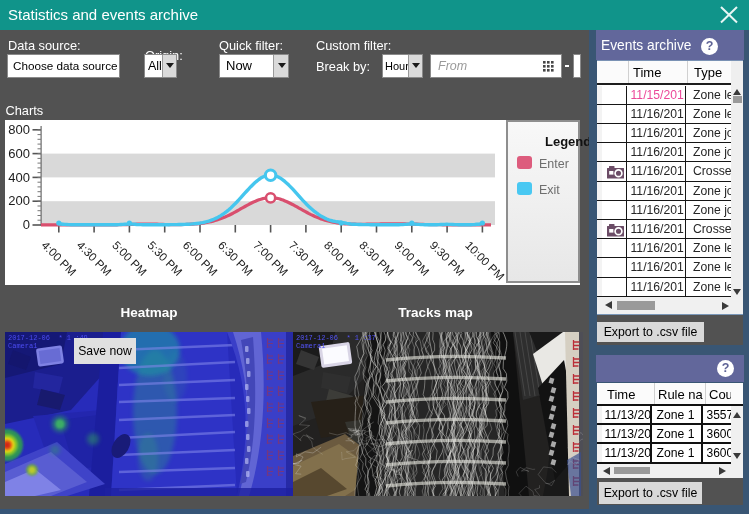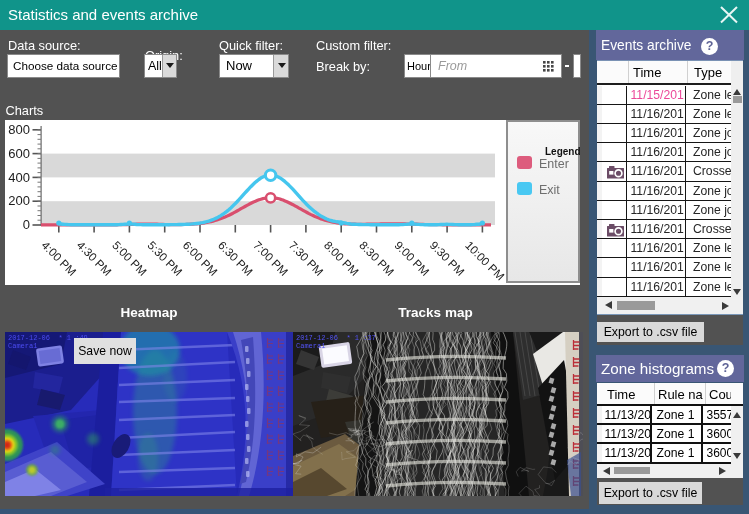--- a/index.html
+++ b/index.html
@@ -25,21 +25,21 @@
   <div class="lbl" style="left:316px;top:38px;">Custom filter:</div>
   <div class="lbl" style="left:316px;top:59px;">Break by:</div>
 
   <div class="inp" style="left:7px;width:113px;font-size:11.7px;color:#000;line-height:22px;padding-left:5px;white-space:nowrap;overflow:hidden;">Choose data source</div>
   <div class="inp" style="left:144px;width:33px;font-size:12.5px;color:#000;line-height:22px;padding-left:3px;white-space:nowrap;">All<div class="combobtn" style="width:14px;">
         <div class="tri-d" style="left:3px;"></div>
       </div></div>
   <div class="inp" style="left:219px;width:70px;font-size:13px;color:#000;line-height:22px;padding-left:6px;white-space:nowrap;">Now<div class="combobtn">
         <div class="tri-d"></div>
       </div></div>
-  <div class="inp" style="left:382px;width:41px;font-size:11px;color:#000;line-height:22px;padding-left:2px;white-space:nowrap;margin-left:22px;">Hour<div class="combobtn" style="width:14px;">
+  <div class="inp" style="left:382px;width:41px;font-size:11px;color:#000;line-height:22px;padding-left:2px;white-space:nowrap;">Hour<div class="combobtn" style="width:14px;">
         <div class="tri-d" style="left:3px;"></div>
       </div></div>
   <div class="inp" style="left:430px;width:132px;font-size:12.5px;color:#9a9a9a;font-style:italic;line-height:22px;padding-left:7px;">From
     <svg width="11" height="11" style="position:absolute;right:7px;top:6px;">
         <g fill="#474747">
           <rect x="0" y="0" width="2.6" height="2.6"></rect>
           <rect x="4" y="0" width="2.6" height="2.6"></rect>
           <rect x="8" y="0" width="2.6" height="2.6"></rect>
           <rect x="0" y="4" width="2.6" height="2.6"></rect>
           <rect x="4" y="4" width="2.6" height="2.6"></rect>
@@ -119,21 +119,21 @@
 <path d="M53.8,104.0 L55.8,104.0 L57.8,104.2 L59.8,104.4 L61.8,104.5 L63.8,104.6 L65.8,104.7 L67.8,104.7 L69.8,104.7 L71.8,104.7 L73.8,104.7 L75.8,104.7 L77.8,104.7 L79.8,104.7 L81.8,104.7 L83.8,104.7 L85.8,104.7 L87.8,104.7 L89.8,104.7 L91.8,104.7 L93.8,104.7 L95.8,104.7 L97.8,104.7 L99.8,104.7 L101.8,104.7 L103.8,104.7 L105.8,104.7 L107.8,104.7 L109.8,104.7 L111.8,104.7 L113.8,104.6 L115.8,104.5 L117.8,104.4 L119.8,104.2 L121.8,104.1 L123.8,104.0 L125.8,104.0 L127.8,104.1 L129.8,104.3 L131.8,104.5 L133.8,104.6 L135.8,104.6 L137.8,104.7 L139.8,104.7 L141.8,104.7 L143.8,104.7 L145.8,104.7 L147.8,104.7 L149.8,104.7 L151.8,104.7 L153.8,104.7 L155.8,104.7 L157.8,104.7 L159.8,104.7 L161.8,104.7 L163.8,104.7 L165.8,104.6 L167.8,104.6 L169.8,104.6 L171.8,104.6 L173.8,104.5 L175.8,104.5 L177.8,104.5 L179.8,104.4 L181.8,104.3 L183.8,104.2 L185.8,104.1 L187.8,103.9 L189.8,103.7 L191.8,103.5 L193.8,103.3 L195.8,102.9 L197.8,102.6 L199.8,102.1 L201.8,101.7 L203.8,101.1 L205.8,100.4 L207.8,99.7 L209.8,98.8 L211.8,97.9 L213.8,96.8 L215.8,95.6 L217.8,94.3 L219.8,92.9 L221.8,91.4 L223.8,89.7 L225.8,87.9 L227.8,86.0 L229.8,84.1 L231.8,82.0 L233.8,79.8 L235.8,77.7 L237.8,75.4 L239.8,73.2 L241.8,71.0 L243.8,68.8 L245.8,66.7 L247.8,64.7 L249.8,62.8 L251.8,61.1 L253.8,59.5 L255.8,58.1 L257.8,57.0 L259.8,56.1 L261.8,55.5 L263.8,55.1 L265.8,55.0 L267.8,55.1 L269.8,55.6 L271.8,56.3 L273.8,57.2 L275.8,58.4 L277.8,59.8 L279.8,61.4 L281.8,63.2 L283.8,65.1 L285.8,67.1 L287.8,69.2 L289.8,71.4 L291.8,73.6 L293.8,75.9 L295.8,78.1 L297.8,80.3 L299.8,82.4 L301.8,84.5 L303.8,86.4 L305.8,88.3 L307.8,90.0 L309.8,91.7 L311.8,93.2 L313.8,94.6 L315.8,95.9 L317.8,97.0 L319.8,98.1 L321.8,99.0 L323.8,99.8 L325.8,100.5 L327.8,101.0 L329.8,101.4 L331.8,101.8 L333.8,102.0 L335.8,102.3 L337.8,102.6 L339.8,103.0 L341.8,103.4 L343.8,103.7 L345.8,104.0 L347.8,104.2 L349.8,104.3 L351.8,104.4 L353.8,104.5 L355.8,104.5 L357.8,104.6 L359.8,104.6 L361.8,104.6 L363.8,104.6 L365.8,104.7 L367.8,104.7 L369.8,104.7 L371.8,104.7 L373.8,104.7 L375.8,104.7 L377.8,104.7 L379.8,104.7 L381.8,104.7 L383.8,104.7 L385.8,104.7 L387.8,104.7 L389.8,104.7 L391.8,104.7 L393.8,104.7 L395.8,104.6 L397.8,104.6 L399.8,104.4 L401.8,104.3 L403.8,104.1 L405.8,104.0 L407.8,104.0 L409.8,104.1 L411.8,104.3 L413.8,104.4 L415.8,104.6 L417.8,104.6 L419.8,104.7 L421.8,104.7 L423.8,104.7 L425.8,104.7 L427.8,104.7 L429.8,104.7 L431.8,104.7 L433.8,104.6 L435.8,104.5 L437.8,104.5 L439.8,104.4 L441.8,104.3 L443.8,104.4 L445.8,104.4 L447.8,104.5 L449.8,104.6 L451.8,104.6 L453.8,104.7 L455.8,104.7 L457.8,104.7 L459.8,104.7 L461.8,104.7 L463.8,104.7 L465.8,104.7 L467.8,104.6 L469.8,104.5 L471.8,104.3 L473.8,104.2 L475.8,104.0" fill="none" stroke="#45c6ee" stroke-width="3.4" stroke-linejoin="round"></path>
 <circle cx="53.8" cy="103.0" r="2.6" fill="#45c6ee"></circle>
 <circle cx="124.4" cy="103.0" r="2.6" fill="#45c6ee"></circle>
 <circle cx="336.2" cy="103.0" r="2.6" fill="#45c6ee"></circle>
 <circle cx="406.8" cy="103.0" r="2.6" fill="#45c6ee"></circle>
 <circle cx="477.4" cy="103.0" r="2.6" fill="#45c6ee"></circle>
 <circle cx="265.6" cy="55.3" r="5.2" fill="#fff" stroke="#45c6ee" stroke-width="3"></circle>
 <circle cx="265.6" cy="77.9" r="4.6" fill="#fff" stroke="#d94f6e" stroke-width="2.6"></circle>
 </svg>
     <div style="position:absolute;left:501px;top:0;width:74px;height:163px;border:2px solid #8e8e8e;background:linear-gradient(#f8f8f8,#e7e7e7);">
-      <div style="position:absolute;left:10px;top:24px;font-weight:bold;font-size:10px;color:#111;padding-left:27px;">Legend</div>
+      <div style="position:absolute;left:10px;top:12px;font-weight:bold;font-size:13px;color:#111;padding-left:27px;">Legend</div>
       <div style="position:absolute;left:9px;top:34px;width:15px;height:13px;border-radius:3px;background:#dd5c7d;"></div>
       <div style="position:absolute;left:31px;top:35px;font-size:12.5px;color:#6e6e6e;">Enter</div>
       <div style="position:absolute;left:9px;top:60px;width:15px;height:13px;border-radius:3px;background:#49c8f2;"></div>
       <div style="position:absolute;left:31px;top:61px;font-size:12.5px;color:#6e6e6e;">Exit</div>
     </div>
   </div>
 
   <div style="position:absolute;left:5px;top:304.5px;width:288px;text-align:center;color:#fff;font-size:13.5px;font-weight:bold;">Heatmap</div>
   <div style="position:absolute;left:288px;top:304.5px;width:295px;text-align:center;color:#fff;font-size:13.5px;font-weight:bold;">Tracks map</div>
 
@@ -505,21 +505,20 @@
     <div style="position:absolute;left:8px;top:4.5px;width:0;height:0;border-top:4.5px solid transparent;border-bottom:4.5px solid transparent;border-right:7.5px solid #3a3a3a;"></div>
     <div style="position:absolute;left:20px;top:4px;width:38px;height:9px;background:#9a9a9a;"></div>
     <div style="position:absolute;right:14px;top:5px;width:0;height:0;border-top:4.5px solid transparent;border-bottom:4.5px solid transparent;border-left:7px solid #3a3a3a;"></div>
   </div>
   <div style="position:absolute;left:597px;top:313.5px;width:146px;height:1px;background:#7a97b8;"></div>
   <div style="position:absolute;left:597px;top:314.5px;width:146px;height:30.5px;background:#525252;"></div>
   <div class="btn" style="left:597px;top:322px;width:107px;height:20px;line-height:20px;font-size:12.3px;">Export to .csv file</div>
 
   <div style="position:absolute;left:589px;top:345px;width:160px;height:169px;background:#395674;"></div>
   <div style="position:absolute;left:596px;top:354.5px;width:148px;height:27.5px;background:#62679b;"></div>
-  <div style="position:absolute;left:601px;top:359.5px;color:#fff;font-size:15.2px;">Zone histograms</div>
   <div style="position:absolute;left:717px;top:359.5px;width:17px;height:17px;border-radius:50%;background:#fff;color:#5d6295;font-size:12.5px;font-weight:bold;text-align:center;line-height:17.5px;">?</div>
 
   <div style="position:absolute;left:597px;top:382.5px;width:146px;height:0.8px;background:#7a92b4;"></div>
   <div style="position:absolute;left:597px;top:383px;width:146px;height:80.5px;background:#fff;overflow:hidden;">
     <div style="position:absolute;left:0;top:0;width:146px;height:23px;background:#fbfbfb;border-bottom:2px solid #111;">
       <div style="position:absolute;left:56.5px;top:0;height:100%;border-left:1px solid #d0d0d0;"></div>
       <div style="position:absolute;left:107.5px;top:0;height:100%;border-left:1px solid #d0d0d0;"></div>
       <div style="position:absolute;left:10px;top:4px;font-size:13px;">Time</div>
       <div style="position:absolute;left:61px;top:4px;font-size:13px;">Rule na</div>
       <div style="position:absolute;left:112px;top:4px;font-size:13px;width:22px;overflow:hidden;white-space:nowrap;">Coun</div>

